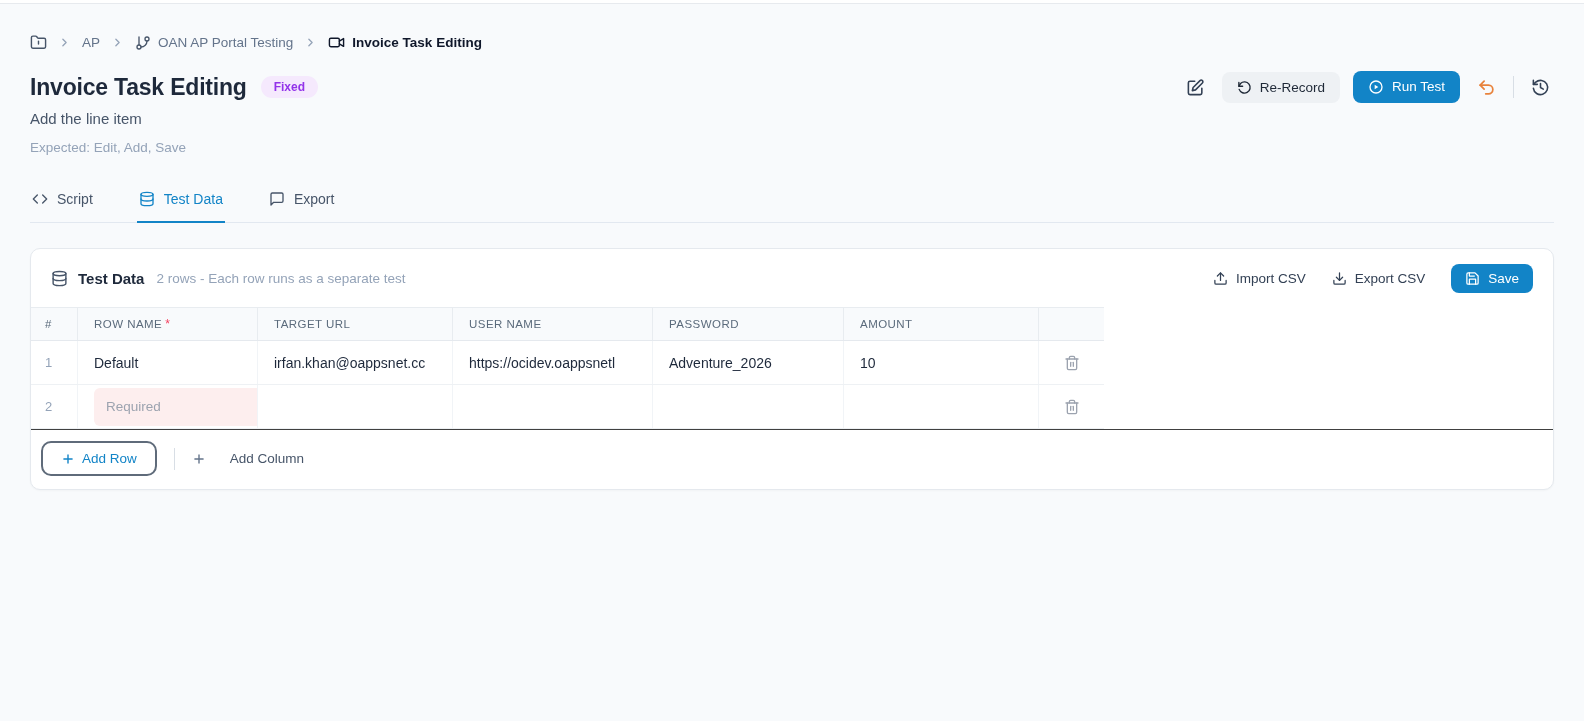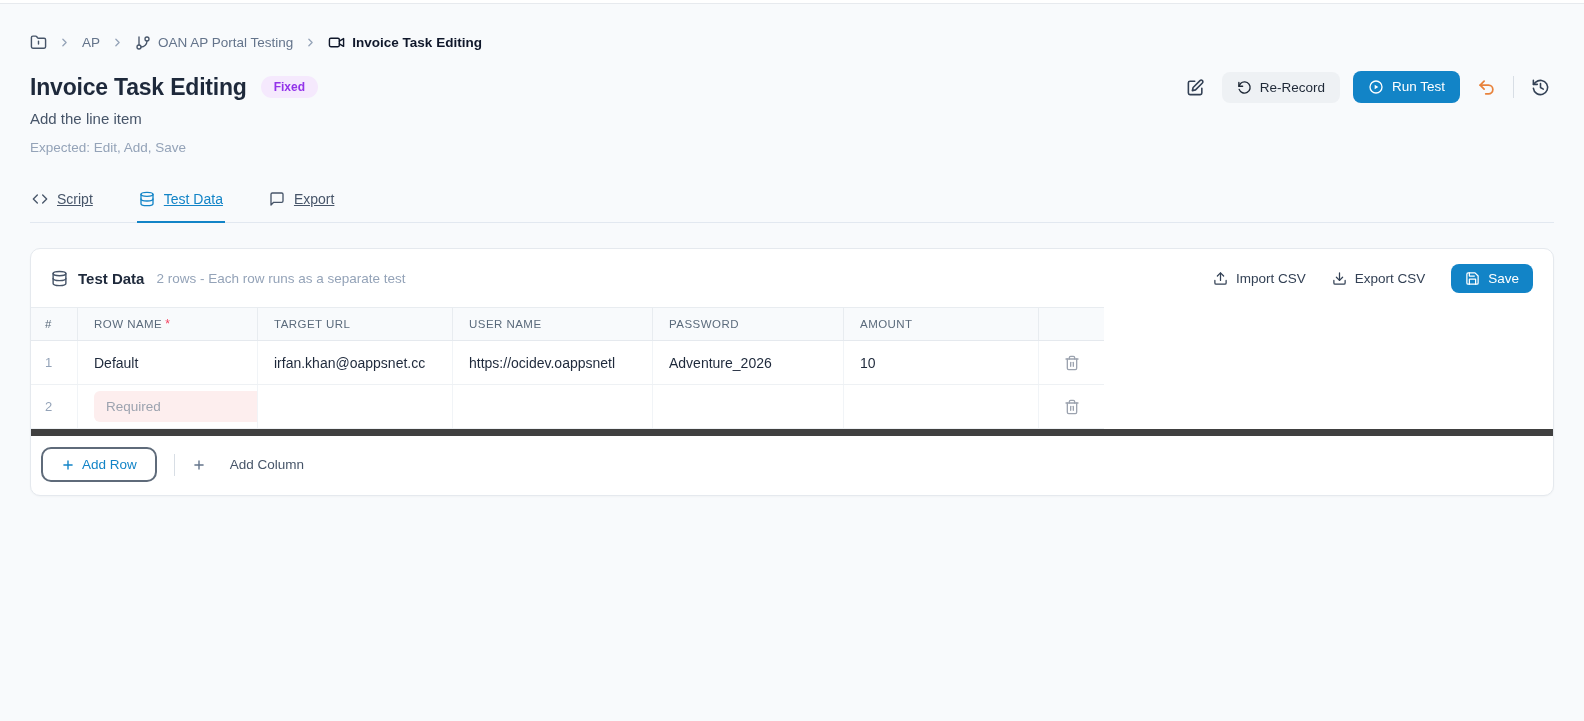--- a/index.html
+++ b/index.html
@@ -34,21 +34,21 @@
   .btn-primary { background:var(--primary-blue); color:#ffffff; }
   .undo-btn { color:var(--undo-orange); }
   .v-divider { width:1px; height:22px; background:#d8dee5; }
 
   .subtitle { margin-top:7px; font-size:15px; color:#475569; }
   .expected { margin-top:13px; font-size:13.5px; color:#94a3b8; }
 
   
   .tabs { display:flex; gap:42px; margin-top:26px; border-bottom:1px solid #e2e8f0; }
   .tab { display:flex; align-items:flex-end; gap:9px; padding:10px 2px 14px; font-size:14px;
-         color:#475569; cursor:pointer; border-bottom:2px solid transparent; margin-bottom:-1px;text-decoration:underline; }
+         color:#475569; cursor:pointer; border-bottom:2px solid transparent; margin-bottom:-1px; }
   .tab.active { color:var(--primary-blue); border-bottom-color:var(--primary-blue); font-weight:500; }
 
   
   .card { margin-top:25px; background:#ffffff; border:1px solid #e5e9ee; border-radius:10px;
           box-shadow:0 1px 2px rgba(16,24,40,.03); }
   .card-header { display:flex; justify-content:space-between; align-items:center; padding:15px 20px 14px; }
   .card-title-wrap { display:flex; align-items:center; gap:10px; color:#475569; }
   .card-title { font-size:15px; font-weight:700; color:#1e293b; }
   .card-subtitle { font-size:13.5px; color:#94a3b8; margin-left:2px; }
   .card-header-actions { display:flex; align-items:center; gap:26px; }
@@ -64,26 +64,26 @@
         letter-spacing:.04em; color:#5b6b7c; border-right:1px solid #e8ecf0; overflow:hidden; white-space:nowrap; }
   .th:first-child { padding-left:14px; }
   .th:last-child { border-right:none; }
   .req { color:#f43f5e; margin-left:3px; font-size:12px; }
   .t-body .t-row { border-bottom:1px solid #eef1f4; }
   .td { height:43px; display:flex; align-items:center; padding:0 10px 0 16px; font-size:14px; color:#1e293b;
         border-right:1px solid #f1f4f7; overflow:hidden; white-space:nowrap; }
   .td:last-child { border-right:none; justify-content:center; padding:0; }
   .row-num { color:#94a3b8; font-size:13px; padding-left:14px; }
   .trash-btn { background:none; border:none; cursor:pointer; color:#9ca3af; padding:4px; display:flex; }
-  .cell-input { width:168px; height:31px; border:none; outline:none; border-radius:6px;
+  .cell-input { width:168px; height:38px; border:none; outline:none; border-radius:6px;
                 background:var(--required-bg); padding:0 12px; font-size:13.5px; font-family:inherit; color:#334155; }
   .cell-input::placeholder { color:#9ca3af; }
 
   
-  .table-footer { border-top:7px solid #404040; padding:11px 10px 13px 10px; display:flex; align-items:center; gap:17px; }
+  .table-footer { border-top:1px solid #404040; padding:11px 10px 13px 10px; display:flex; align-items:center; gap:17px; }
   .add-row-btn { display:flex; align-items:center; gap:7px; background:#ffffff; color:var(--primary-blue);
                  border:2px solid #5f6b7a; border-radius:10px; padding:8px 18px; font-size:13.5px;
                  font-family:inherit; cursor:pointer; }
   .add-col-btn { display:flex; align-items:center; gap:24px; background:none; border:none; color:#475569;
                  font-size:13.5px; font-family:inherit; cursor:pointer; }
 </style>
 </head>
 <body>
 
 <div class="top-strip"></div>

